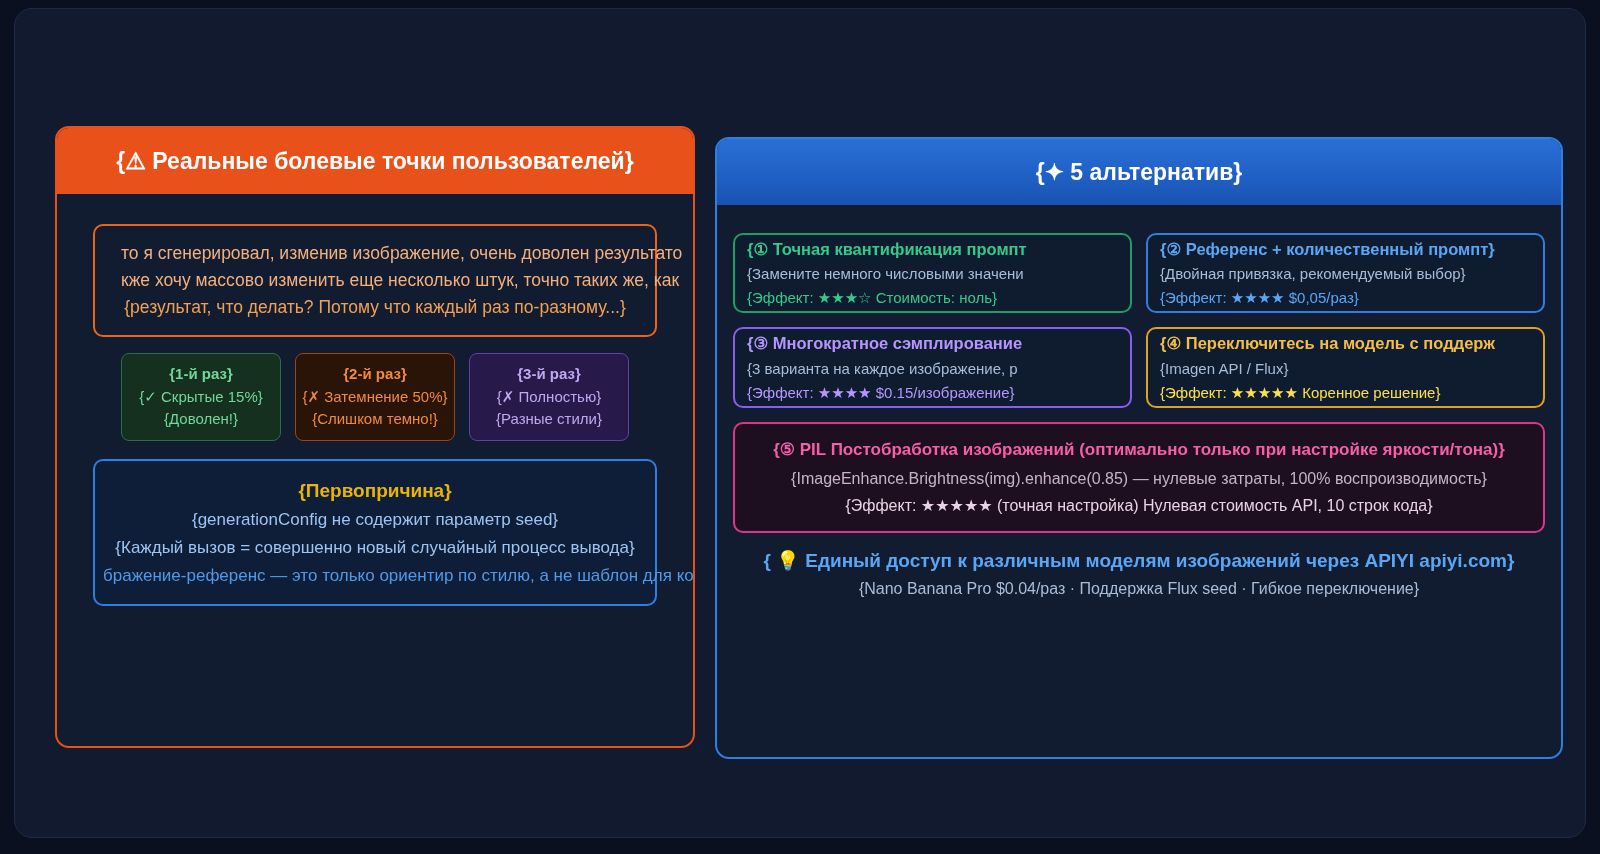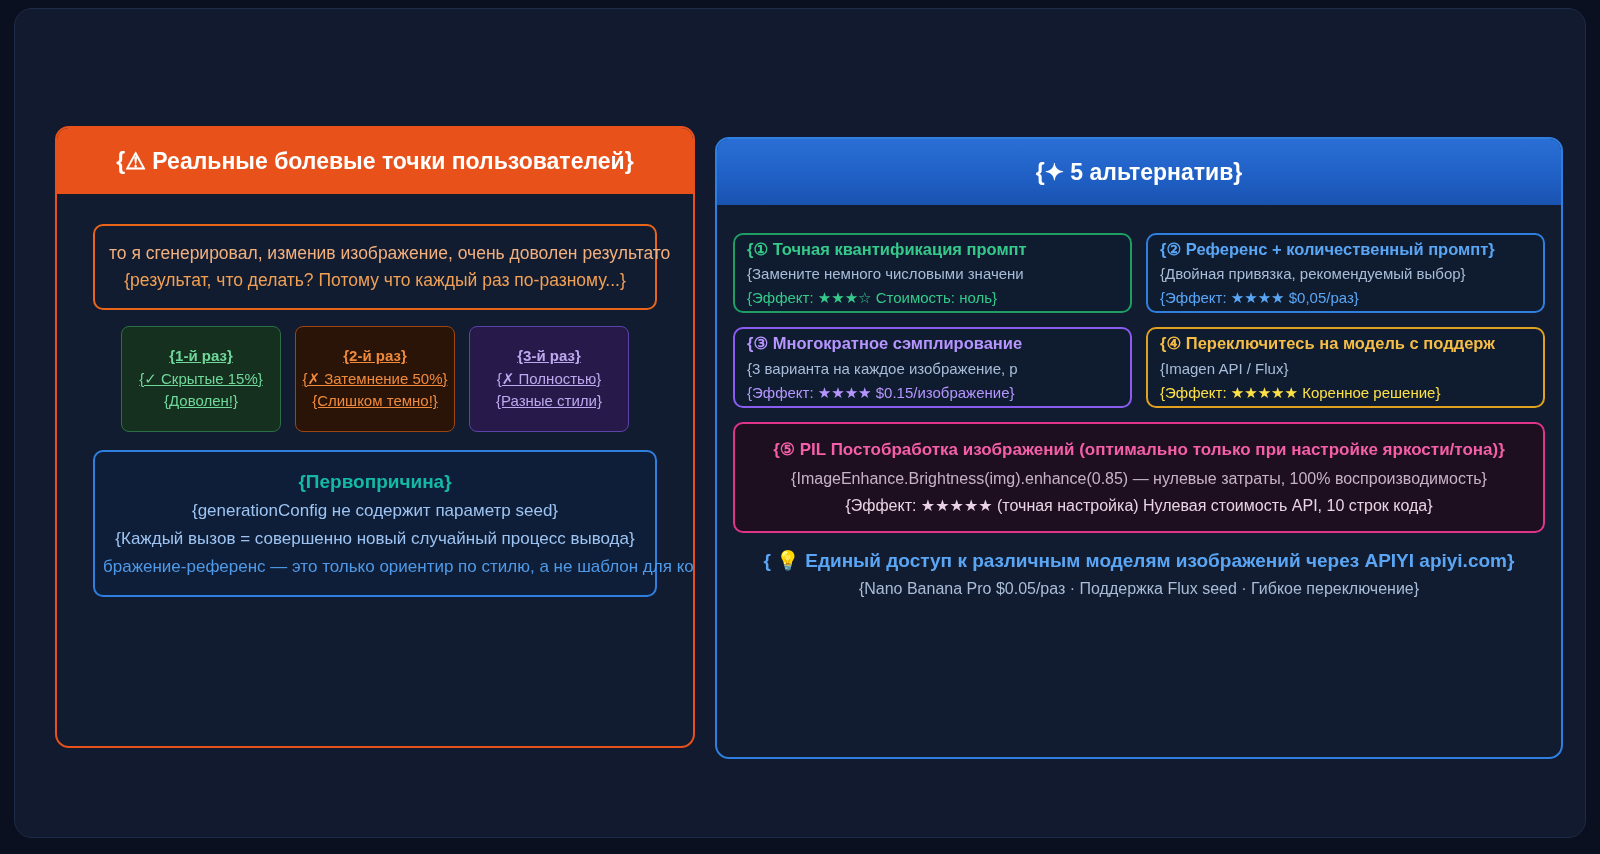--- a/index.html
+++ b/index.html
@@ -65,21 +65,21 @@
   }
   .head-orange { background: #e8511a; }
   .head-blue   { background: linear-gradient(180deg,#2a6fd6 0%, #1f5fc4 60%, #1a53b0 100%); }
   .col-body { padding: 14px 16px; position: relative; }
 
   
   .quote-box {
     margin: 16px 20px 0 20px;
     border: 2px solid #e8651a;
     border-radius: 10px;
-    padding: 14px 14px;
+    padding: 14px 26px;
     text-align: center;
     color: #f2a36a;
     font-size: 17.5px;
     line-height: 1.55;
     white-space: nowrap;
   }
   .quote-box .l1, .quote-box .l2 { color: #f3b07f; }
   .quote-box .l3 { color: #f0a155; }
 
   .caption {
@@ -92,45 +92,44 @@
 
   .mini-row {
     display: flex;
     gap: 14px;
     justify-content: center;
     margin-top: 16px;
   }
   .mini {
     width: 160px;
     border-radius: 8px;
-    padding: 18px 6px;
+    padding: 9px 6px;
     text-align: center;
     font-size: 15px;
     line-height: 1.5;
     white-space: nowrap;
-    text-decoration: underline;
   }
   .mini.green  { background: #16301f; border: 1px solid #2c6e45; color: #6fd89a; }
   .mini.orange { background: #2a1407; border: 1px solid #9a4512; color: #f08a3c; }
   .mini.purple { background: #271a4a; border: 1px solid #5b43a8; color: #bda9ef; }
   .mini .t { font-weight: bold; }
 
   .rootcause {
     margin: 18px 20px 0 20px;
     border: 2px solid #2f7fe0;
     border-radius: 10px;
     background: #0f1e38;
     padding: 14px 8px;
     text-align: center;
     color: #9dc4f2;
     font-size: 17px;
     line-height: 1.65;
     white-space: nowrap;
   }
-  .rootcause .title { color: #14b8a6; font-weight: bold; font-size: 19px; }
+  .rootcause .title { color: #eab308; font-weight: bold; font-size: 19px; }
   .rootcause .last { color: #4f9ae8; }
 
   
   .grid2 {
     display: grid;
     grid-template-columns: 1fr 1fr;
     gap: 14px;
     margin-top: 14px;
   }
   .alt {
@@ -184,20 +183,21 @@
 <div class="page">
   <div class="card-outer">
 
 
     <div class="col col-left">
       <div class="col-head head-orange">{⚠ Реальные болевые точки пользователей}</div>
       <div class="col-body">
 
         <div class="quote-box">
           <div class="l1">то я сгенерировал, изменив изображение, очень доволен результато</div>
+          <div class="l2">кже хочу массово изменить еще несколько штук, точно таких же, как</div>
           <div class="l3">{результат, что делать? Потому что каждый раз по-разному...}</div>
         </div>
 
 
         <div class="mini-row">
           <div class="mini green">
             <div class="t">{1-й раз}</div>
             <div>{✓ Скрытые 15%}</div>
             <div>{Доволен!}</div>
           </div>
@@ -251,20 +251,20 @@
         </div>
 
         <div class="pil">
           <div class="h">{⑤ PIL Постобработка изображений (оптимально только при настройке яркости/тона)}</div>
           <div class="d">{ImageEnhance.Brightness(img).enhance(0.85) — нулевые затраты, 100% воспроизводимость}</div>
           <div class="e">{Эффект: ★★★★★ (точная настройка) Нулевая стоимость API, 10 строк кода}</div>
         </div>
 
         <div class="apiyi">
           <div class="h">{ 💡 Единый доступ к различным моделям изображений через APIYI apiyi.com}</div>
-          <div class="d">{Nano Banana Pro $0.05/раз · Поддержка Flux seed · Гибкое переключение}</div>
+          <div class="d">{Nano Banana Pro $0.04/раз · Поддержка Flux seed · Гибкое переключение}</div>
         </div>
 
       </div>
     </div>
 
   </div>
 </div>
 
 </body></html>

